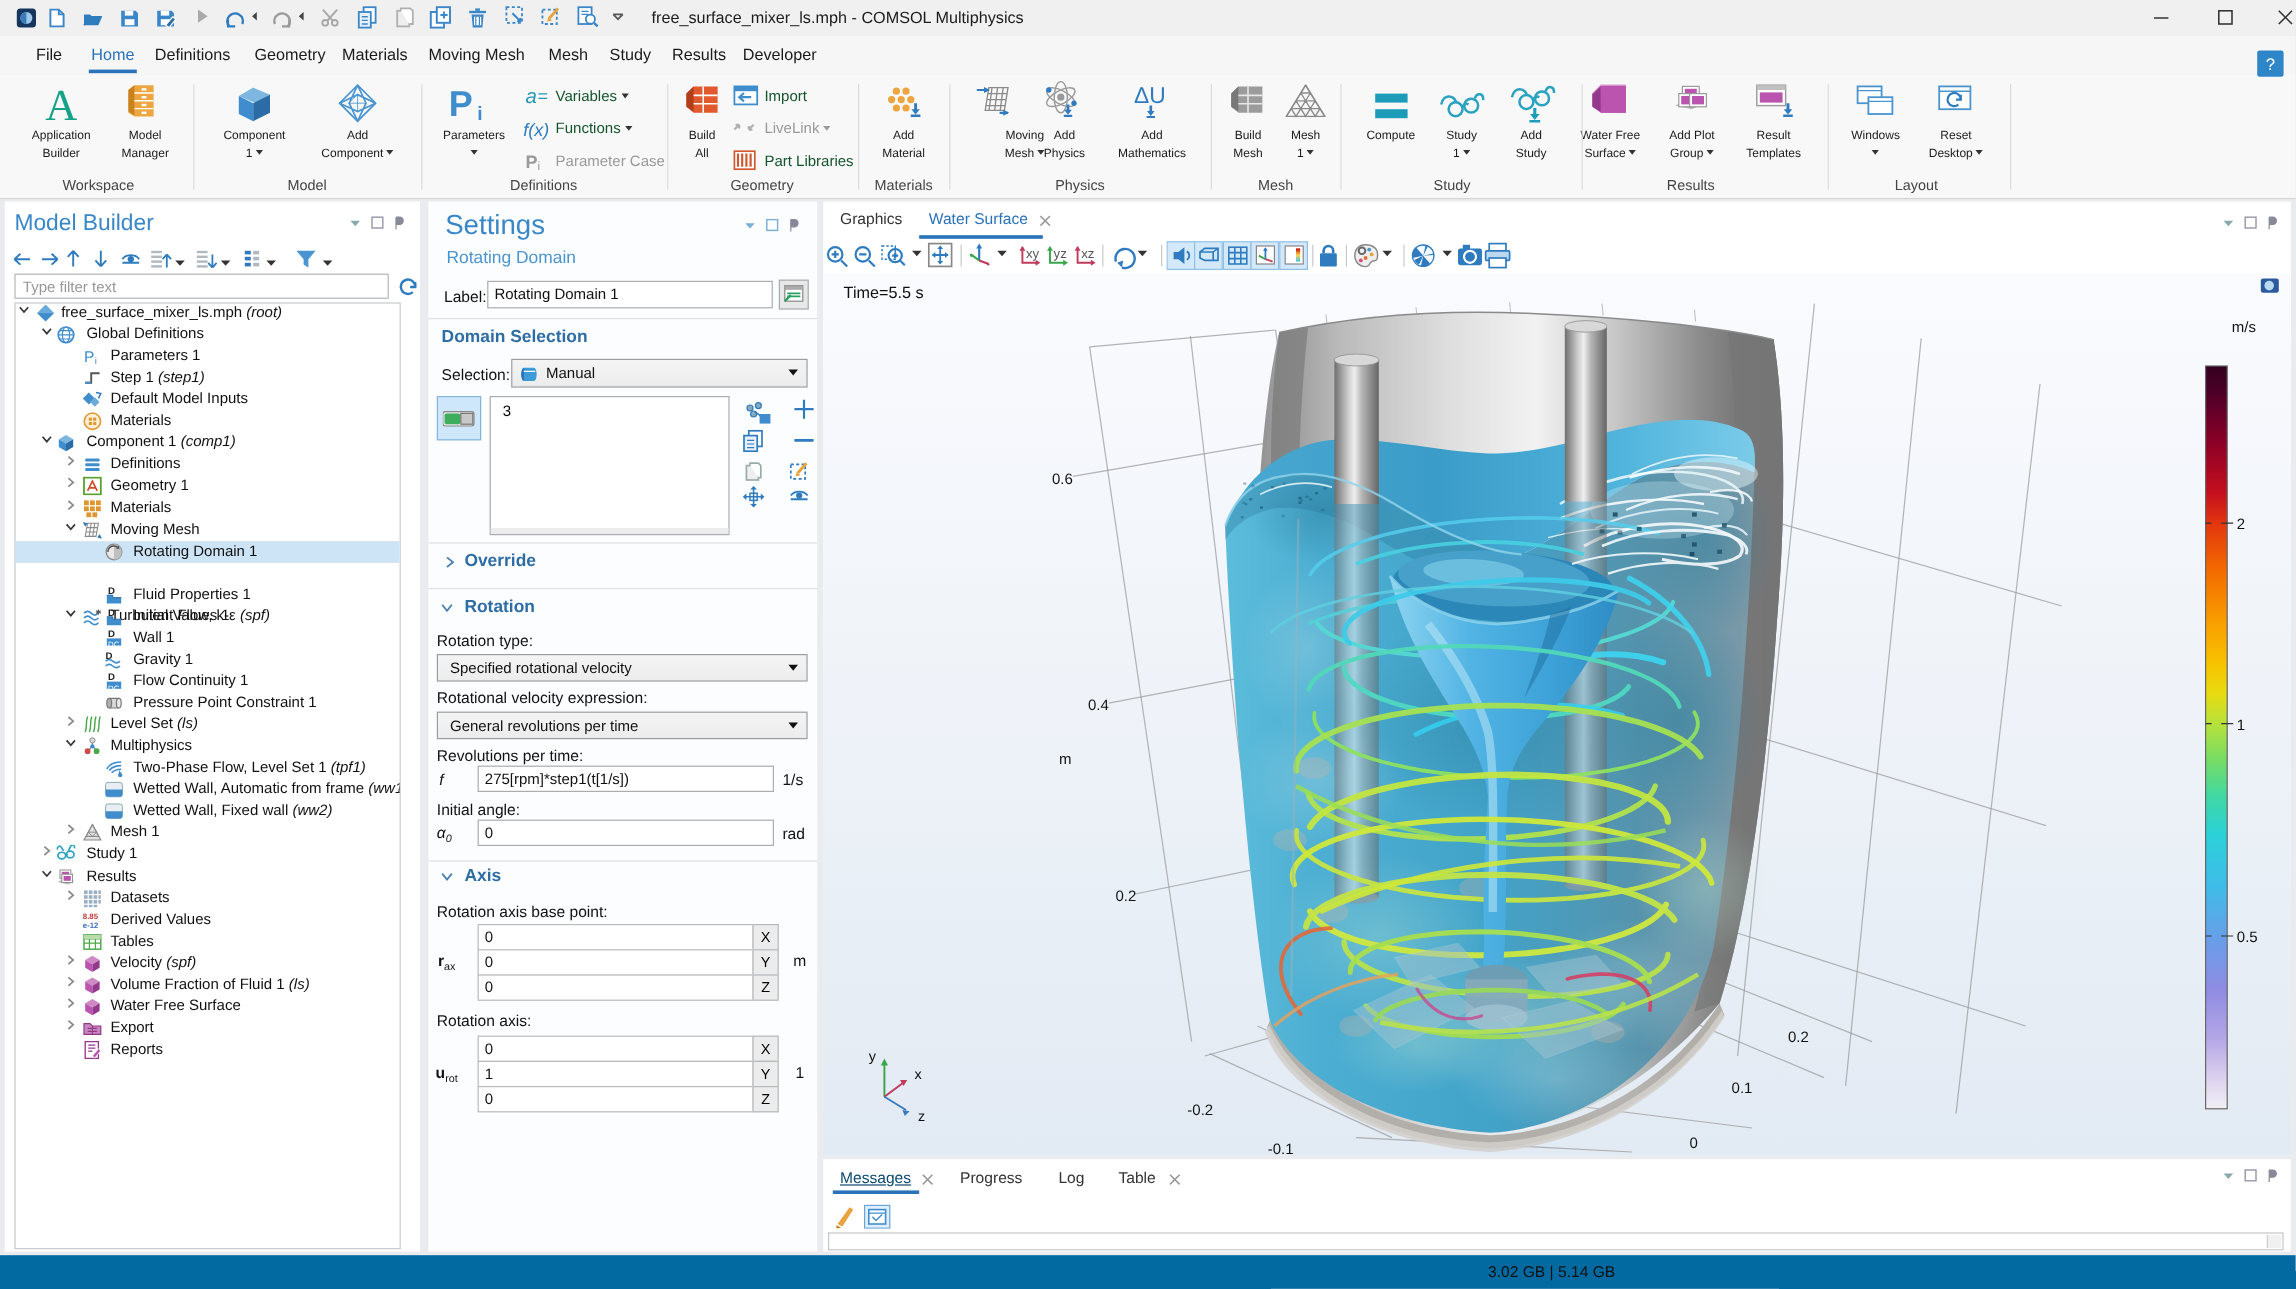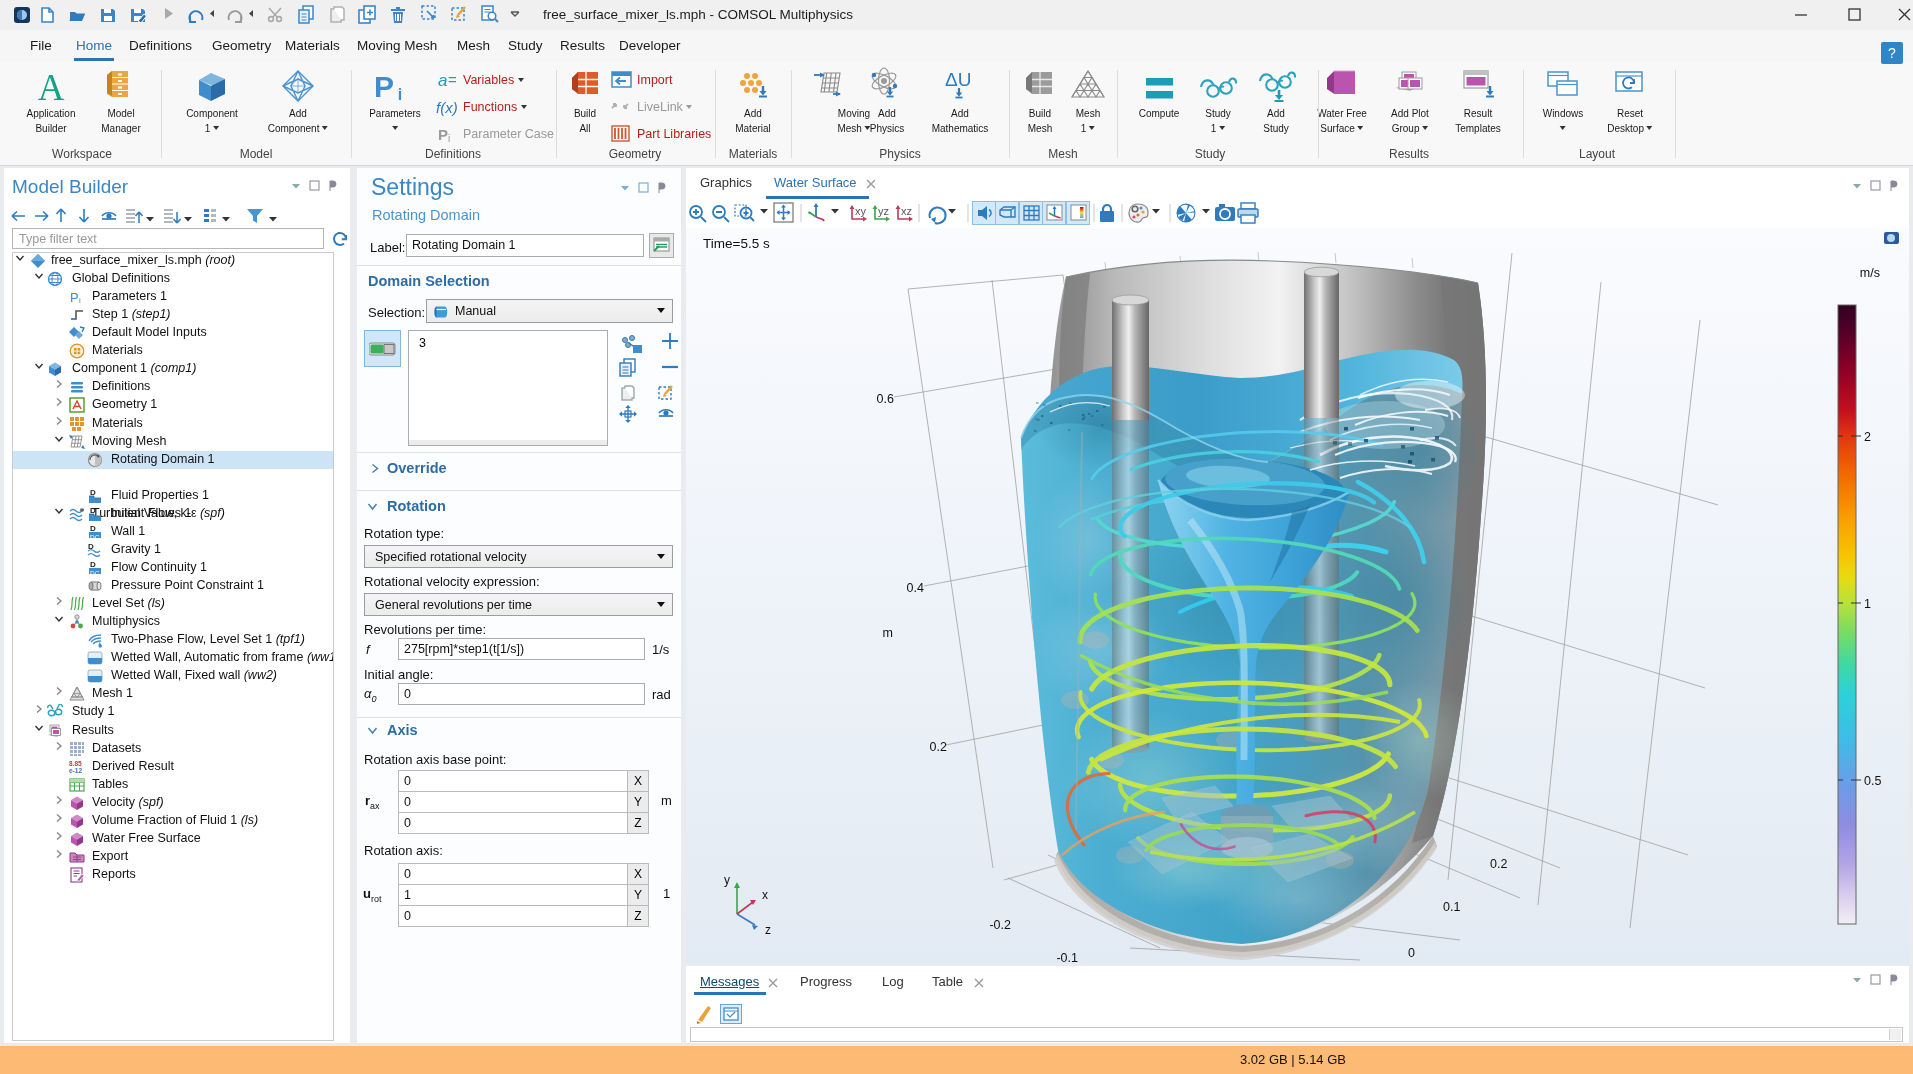--- a/index.html
+++ b/index.html
@@ -4,21 +4,21 @@
 <style>
 *{margin:0;padding:0;box-sizing:border-box;}
 html,body{width:1913px;height:1074px;overflow:hidden;font-family:"Liberation Sans",sans-serif;background:#e9ebee;}
 #titlebar{position:absolute;left:0;top:0;width:1913px;height:30px;background:#f0f0f0;}
 #menubar{position:absolute;left:0;top:30px;width:1913px;height:32px;background:#f6f6f6;}
 .menuitem{position:absolute;top:0;height:32px;line-height:32px;font-size:13.5px;color:#1a1a1a;}
 #ribbon{position:absolute;left:0;top:62px;width:1913px;height:104px;background:#f8f8f8;border-bottom:1px solid #d4d4d4;}
 .rsep{position:absolute;top:8px;width:1px;height:88px;background:#dcdcdc;}
 .rlabel{position:absolute;top:85px;font-size:12px;color:#444;text-align:center;transform:translateX(-50%);white-space:nowrap;}
 .rbig{position:absolute;font-size:10px;color:#1a1a1a;text-align:center;transform:translateX(-50%);line-height:15px;white-space:pre;}
-.rsmall{position:absolute;font-size:12.5px;color:#b91c1c;white-space:nowrap;}
+.rsmall{position:absolute;font-size:12.5px;color:#14532d;white-space:nowrap;}
 .caret{display:inline-block;width:0;height:0;border-left:3.5px solid transparent;border-right:3.5px solid transparent;border-top:4px solid #333;vertical-align:2px;}
 .panel{position:absolute;background:#ffffff;}
 .ptitle{font-size:19px;color:#3a87c8;}
 .pminis{position:absolute;font-size:11px;color:#777;}
 
 .trow{position:absolute;left:0;height:18px;width:331px;font-size:12.5px;color:#111;white-space:nowrap;}
 .trow .lbl{position:absolute;top:1px;}
 .trow svg{position:absolute;top:1px;}
 .tarr{position:absolute;top:3px;width:10px;height:10px;}
 
@@ -27,21 +27,21 @@
 .sinput{position:absolute;background:#fff;border:1px solid #aaacb0;font-size:12.5px;color:#111;padding:2px 5px;line-height:16px;}
 .sdrop{position:absolute;background:linear-gradient(#f4f4f4,#ececec);border:1px solid #9a9da1;font-size:12.5px;color:#111;}
 .dcaret{position:absolute;right:7px;top:8px;width:0;height:0;border-left:4.5px solid transparent;border-right:4.5px solid transparent;border-top:5px solid #222;}
 .sep{position:absolute;height:1px;background:#dde0e4;}
 
 #gfx{position:absolute;left:686px;top:168px;width:1223px;height:795px;background:#fff;}
 .gtab{position:absolute;top:7px;font-size:13px;color:#333;}
 #canvas3d{position:absolute;left:0;top:60px;width:1223px;height:735px;background:linear-gradient(#fbfcfe, #e2e9f3);}
 
 #messages{position:absolute;left:686px;top:966px;width:1223px;height:77px;background:#fff;}
-#statusbar{position:absolute;left:0;top:1046px;width:1913px;height:28px;background:#fdba74;font-size:13px;color:#111;}
+#statusbar{position:absolute;left:0;top:1046px;width:1913px;height:28px;background:#0369a1;font-size:13px;color:#111;}
 </style>
 </head>
 <body>
 <div id="titlebar">
 <svg width="1913" height="30" style="position:absolute;left:0;top:0">
 <defs>
 <g id="doc">
           <path d="M3 1h7l4 4v10H3z" fill="#fff" stroke="#3a86c8" stroke-width="1.6"></path>
           <path d="M10 1v4h4" fill="none" stroke="#3a86c8" stroke-width="1.6"></path>
         </g>
@@ -867,21 +867,21 @@
         </svg>
         <svg width="16" height="16" style="left:56px">
           <use href="#i-datasets"></use>
         </svg>
         <span class="lbl" style="left:79px">Datasets</span>
       </div>
 <div class="trow" style="top:505px;">
         <svg width="16" height="16" style="left:56px">
           <use href="#i-derived"></use>
         </svg>
-        <span class="lbl" style="left:79px">Derived Result</span>
+        <span class="lbl" style="left:79px">Derived Values</span>
       </div>
 <div class="trow" style="top:523px;">
         <svg width="16" height="16" style="left:56px">
           <use href="#i-tables"></use>
         </svg>
         <span class="lbl" style="left:79px">Tables</span>
       </div>
 <div class="trow" style="top:541px;">
         <svg class="tarr" width="10" height="10" style="left:41px">
           <path d="M3 1.5l4 3.5-4 3.5" fill="none" stroke="#888" stroke-width="1.4"></path>

